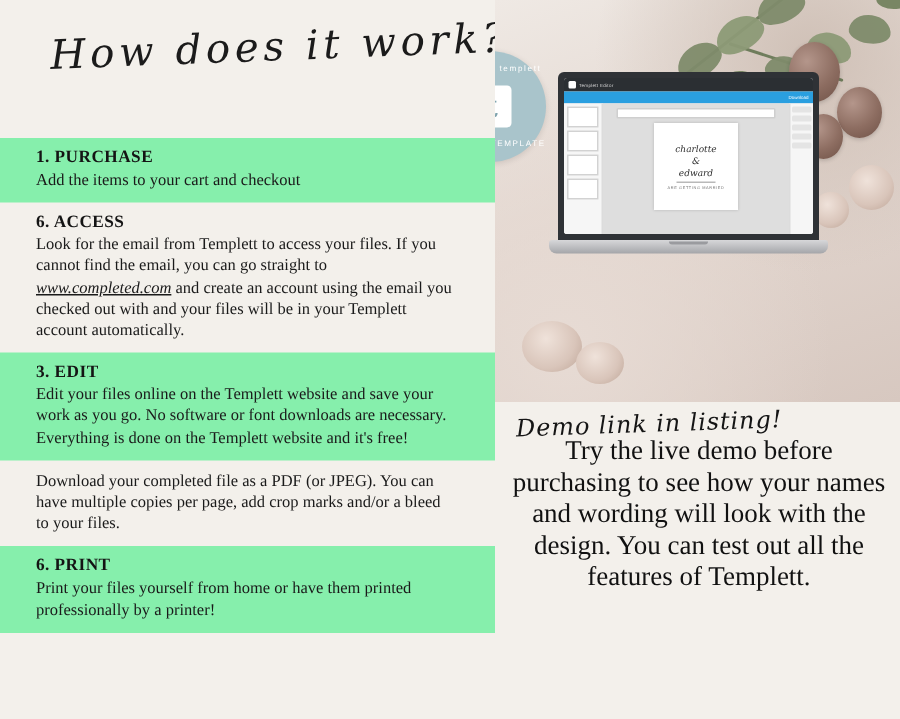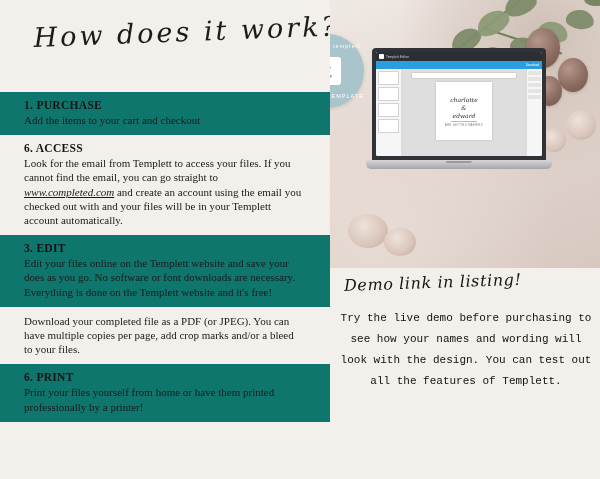--- a/index.html
+++ b/index.html
@@ -50,21 +50,21 @@
     left: 0;
     top: 92px;
     width: 330px;
   }
 
   .step {
     position: relative;
     padding: 7px 26px 8px 24px;
   }
   .step.shaded {
-    background: #0f766e;
+    background: #86efac;
   }
   .step-title {
     font-family: "Liberation Serif", serif;
     font-weight: bold;
     font-size: 11.5px;
     letter-spacing: 0.3px;
     color: #141414;
     margin: 0 0 2px 0;
   }
   .step-body {
@@ -370,25 +370,25 @@
     letter-spacing: 0.6px;
     color: #151515;
     transform: rotate(-2deg);
     transform-origin: left center;
     white-space: nowrap;
   }
 
   .demo-copy {
     position: absolute;
     left: 8px;
-    top: 308px;
+    top: 290px;
     width: 256px;
     text-align: center;
-    font-family: Liberation Mono, monospace;
-    font-size: 11px;
+    font-family: Liberation Serif, serif;
+    font-size: 18px;
     line-height: 21px;
     color: #111111;
   }
 </style>
 </head>
 <body>
 
 <div class="page">
 
   <div class="left-col">
@@ -402,21 +402,21 @@
         <p class="step-body">Add the items to your cart and checkout</p>
       </div>
 
       <div class="step">
         <p class="step-title">6. ACCESS</p>
         <p class="step-body">Look for the email from Templett to access your files. If you cannot find the email, you can go straight to <span class="italic-link">www.completed.com</span> and create an account <span class="underline">using the email you checked out with</span> and your files will be in your Templett account automatically.</p>
       </div>
 
       <div class="step shaded">
         <p class="step-title">3. EDIT</p>
-        <p class="step-body">Edit your files online on the Templett website and save your does as you go. No software or font downloads are necessary. Everything is done on the Templett website and it's free!</p>
+        <p class="step-body">Edit your files online on the Templett website and save your work as you go. No software or font downloads are necessary. Everything is done on the Templett website and it's free!</p>
       </div>
 
       <div class="step">
         <p class="step-body">Download your completed file as a PDF (or JPEG). You can have multiple copies per page, add crop marks and/or a bleed to your files.</p>
       </div>
 
       <div class="step shaded">
         <p class="step-title">6. PRINT</p>
         <p class="step-body">Print your files yourself from home or have them printed professionally by a printer!</p>
       </div>

